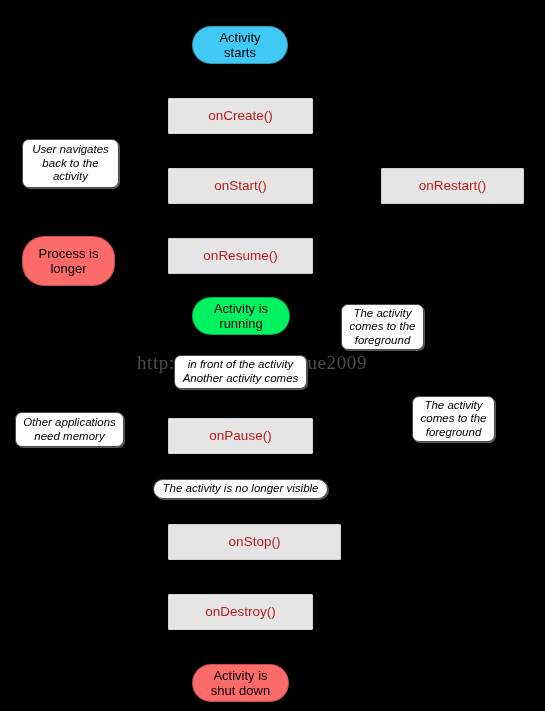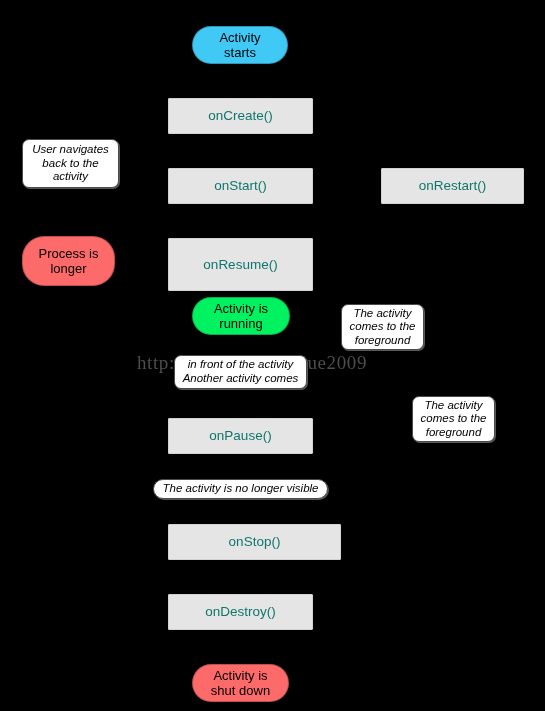--- a/index.html
+++ b/index.html
@@ -33,21 +33,21 @@
     justify-content: center;
     text-align: center;
     line-height: 1.18;
     margin-top: 12px;
   }
 
   
   .method-box {
     background: #e5e5e5;
     border: 1px solid #d2d2d2;
-    color: #0f766e;
+    color: #b91c1c;
     font-size: 13.5px;
     border-radius: 1px;
   }
 
   
   .terminal {
     border-radius: 22px;
     color: #000000;
     font-size: 13px;
     border: 1px solid rgba(0,0,0,0.25);
@@ -125,21 +125,21 @@
   </div>
 
   <div class="node method-box" style="left:168px; top:156px; width:145px; height:36px;">
     <span>onStart()</span>
   </div>
 
   <div class="node method-box" style="left:381px; top:156px; width:143px; height:36px;">
     <span>onRestart()</span>
   </div>
 
-  <div class="node method-box" style="left:168px; top:226px; width:145px; height:53px;">
+  <div class="node method-box" style="left:168px; top:226px; width:145px; height:36px;">
     <span>onResume()</span>
   </div>
 
   <div class="node terminal terminal-running" style="left:192px; top:285px; width:98px; height:38px;">
     <div>
       <div>Activity is</div>
       <div>running</div>
     </div>
   </div>
 
@@ -195,18 +195,24 @@
     </div>
   </div>
 
   <div class="node callout" style="left:174px; top:343px; width:133px; height:34px;">
     <div>
       <div>in front of the activity</div>
       <div>Another activity comes</div>
     </div>
   </div>
 
+  <div class="node callout" style="left:15px; top:400px; width:109px; height:35px;">
+    <div>
+      <div>Other applications</div>
+      <div>need memory</div>
+    </div>
+  </div>
 
   <div class="node callout pill" style="left:153px; top:467px; width:175px; height:20px;">
     <span>The activity is no longer visible</span>
   </div>
 
 </div>
 
 </body></html>

